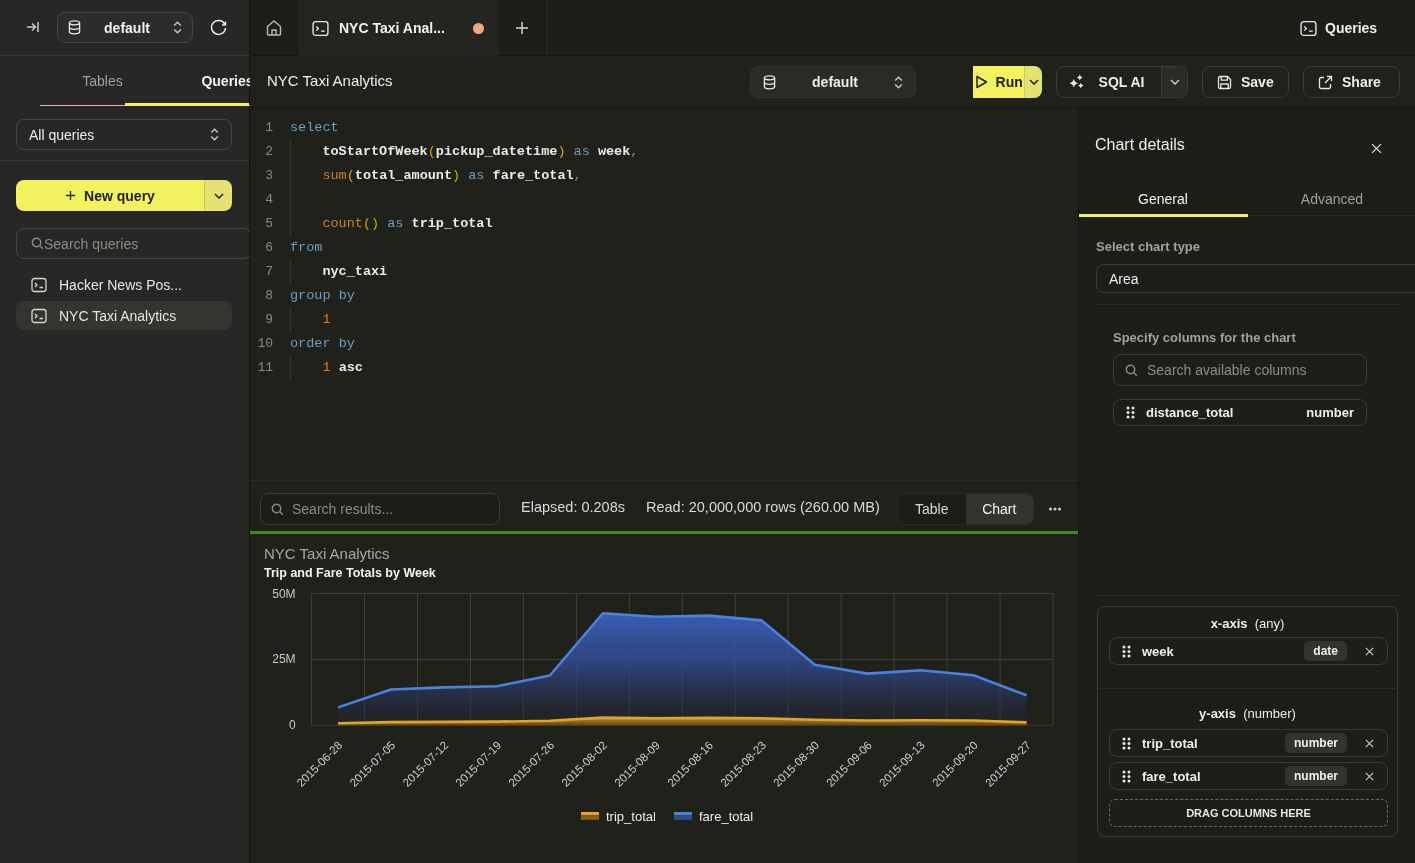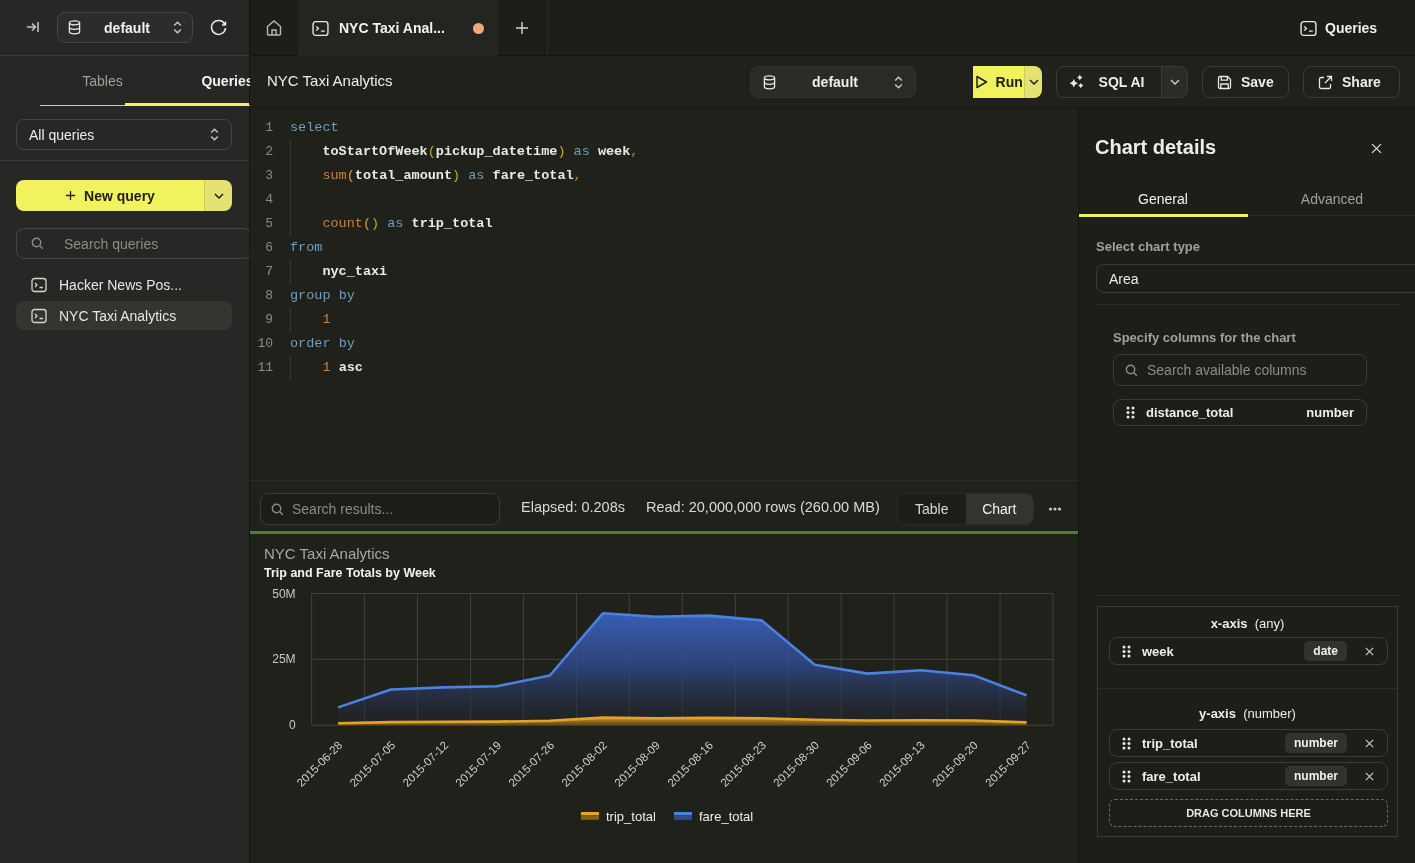--- a/index.html
+++ b/index.html
@@ -16,21 +16,21 @@
   #side-dbsel .lbl { font-size:14px; font-weight:600; color:#f0f1ee; flex:1; text-align:center; }
   #side-tabs { left:16px; top:56px; width:249px; height:50px; border-bottom:1px solid #f9a8d4;margin-left:24px; }
   #side-tabs .t { position:absolute; top:0; height:49px; width:125px; display:flex; align-items:center; justify-content:center; font-size:14px; }
   #tab-underline { left:125px; top:103px; width:124px; height:3px; background:#f2f15e; }
   #allq { left:16px; top:119px; width:216px; height:31px; padding:0 12px; background:transparent; }
   #allq .lbl { font-size:14px; color:#eceded; flex:1; }
   #side-div1 { left:0; top:160px; width:249px; height:1px; background:#3a3a37; }
   #newq { left:16px; top:180px; width:216px; height:31px; border-radius:8px; overflow:hidden; display:flex; }
   #newq .main { width:188px; background:#f2f15e; color:#20211b; display:flex; align-items:center; justify-content:center; gap:8px; font-size:14px; font-weight:600; }
   #newq .arrow { width:28px; background:#e4e372; border-left:1px solid #c9c862; display:flex; align-items:center; justify-content:center; }
-  #sideq-search { left:16px; top:228px; width:236px; height:31px; padding:0 14px; gap:20px; background:transparent; display:flex; align-items:center; border:1px solid #454642; border-radius:8px; }
+  #sideq-search { left:16px; top:228px; width:236px; height:31px; padding:0 14px; gap:0; background:transparent; display:flex; align-items:center; border:1px solid #454642; border-radius:8px; }
   .ph { color:#8b8c86; font-size:14px; }
   .qitem { left:16px; width:216px; height:29px; display:flex; align-items:center; gap:12px; padding:0 15px; border-radius:8px; font-size:14px; color:#e6e7e3; }
   .qitem.sel { background:#343431; }
 
   
   #tabstrip { left:250px; top:0; width:1165px; height:56px; background:#1d1e18; border-bottom:1px solid #121309; }
   #hometab { left:0; top:0; width:48px; height:56px; display:flex; align-items:center; justify-content:center; }
   #activetab { left:48px; top:0; width:200px; height:56px; background:#242520; display:flex; align-items:center; gap:10px; padding:0 14px; }
   #activetab .ttl { font-size:14px; color:#f2f3ef; flex:1; white-space:nowrap;font-weight:bold; }
   #tabdot { width:11px; height:11px; border-radius:50%; background:#f2a87e; }
@@ -73,34 +73,34 @@
   #dots3 { left:798px; top:25px; }
   #greenline { left:250px; top:531px; width:828px; height:3px; background:#478527; }
 
   
   #chartpanel { left:250px; top:534px; width:828px; height:329px; background:#20211b; }
   #ch-title { left:14px; top:11px; font-size:15px; color:#a7a8a2; }
   #ch-sub { left:14px; top:32px; font-size:12.5px; font-weight:bold; color:#f2f3ef; }
 
   
   #rpanel { left:1078px; top:108px; width:337px; height:755px; background:#1d1e18; border-left:1px solid #131310; }
-  #rp-title { left:16px; top:28px; font-size:20px; font-weight:bold; }
+  #rp-title { left:16px; top:28px; font-size:16px; font-weight:normal; }
   #rp-close { left:291px; top:34px; width:13px; height:13px; }
   #rp-tabs { left:0; top:73px; width:337px; height:35px; border-bottom:1px solid #2c2d27; }
   #rp-tabs .t { position:absolute; top:0; width:168px; height:35px; display:flex; align-items:center; justify-content:center; font-size:14px; }
   #rp-underline { left:0; top:106px; width:169px; height:3px; background:#f2f15e; }
   .rp-label { font-size:13px; font-weight:600; color:#a0a19b; }
   #rp-select { left:17px; top:156px; width:369px; height:29px; padding:0 12px; background:transparent; border:1px solid #3b3c36; border-radius:8px; display:flex; align-items:center; }
   #rp-select .lbl { flex:1; font-size:14px; color:#eceded; }
   #rp-div1 { left:17px; top:196px; width:304px; height:1px; background:#2c2d27; }
   #rp-colsearch { left:34px; top:246px; width:254px; height:32px; display:flex; align-items:center; gap:9px; padding:0 11px; border:1px solid #3b3c36; border-radius:8px; }
   .colrow { position:absolute; display:flex; align-items:center; gap:11px; padding:0 12px; border:1px solid #3b3c36; border-radius:8px; font-size:13px; font-weight:bold; color:#eceded; }
   .badge { background:#32332d; border-radius:5px; padding:3px 9px; font-size:12px; font-weight:bold; color:#f0f1ee; margin-right:6px; }
   #rp-div2 { left:16px; top:487px; width:305px; height:1px; background:#2c2d27; }
-  #axisbox { left:18px; top:498px; width:301px; height:231px; border:1px solid #3b3c36; border-radius:0; }
+  #axisbox { left:18px; top:498px; width:301px; height:231px; border:1px solid #3b3c36; border-radius:8px; }
   .axis-h { position:absolute; width:100%; text-align:center; font-size:13px; color:#eceded; }
   .axis-h b { font-weight:bold; }
   #axis-div { left:0; top:81px; width:100%; height:1px; background:#2c2d27; position:absolute; }
   #dragbox { position:absolute; left:11px; top:192px; width:279px; height:28px; border:1px dashed #6a6b64; border-radius:6px; display:flex; align-items:center; justify-content:center; font-size:11px; font-weight:bold; letter-spacing:0; color:#e6e7e2; }
 </style>
 </head>
 <body>
 <div id="app">
 
   <div id="sidebar" class="abs">

